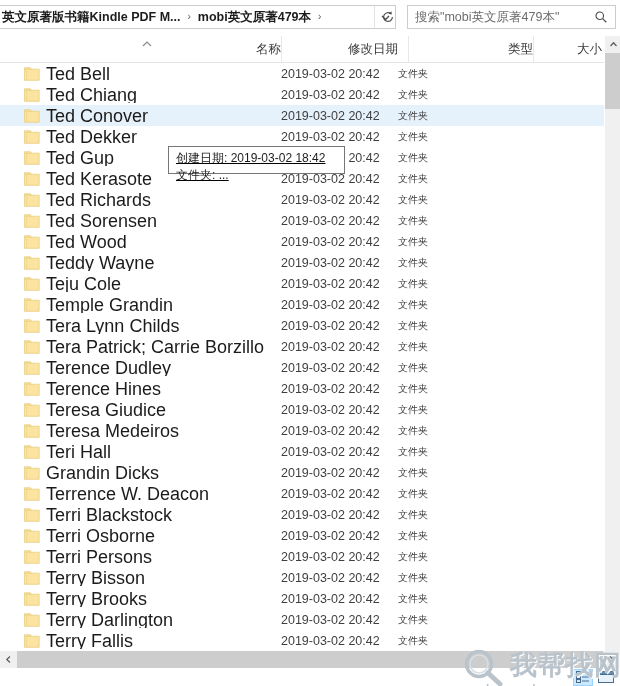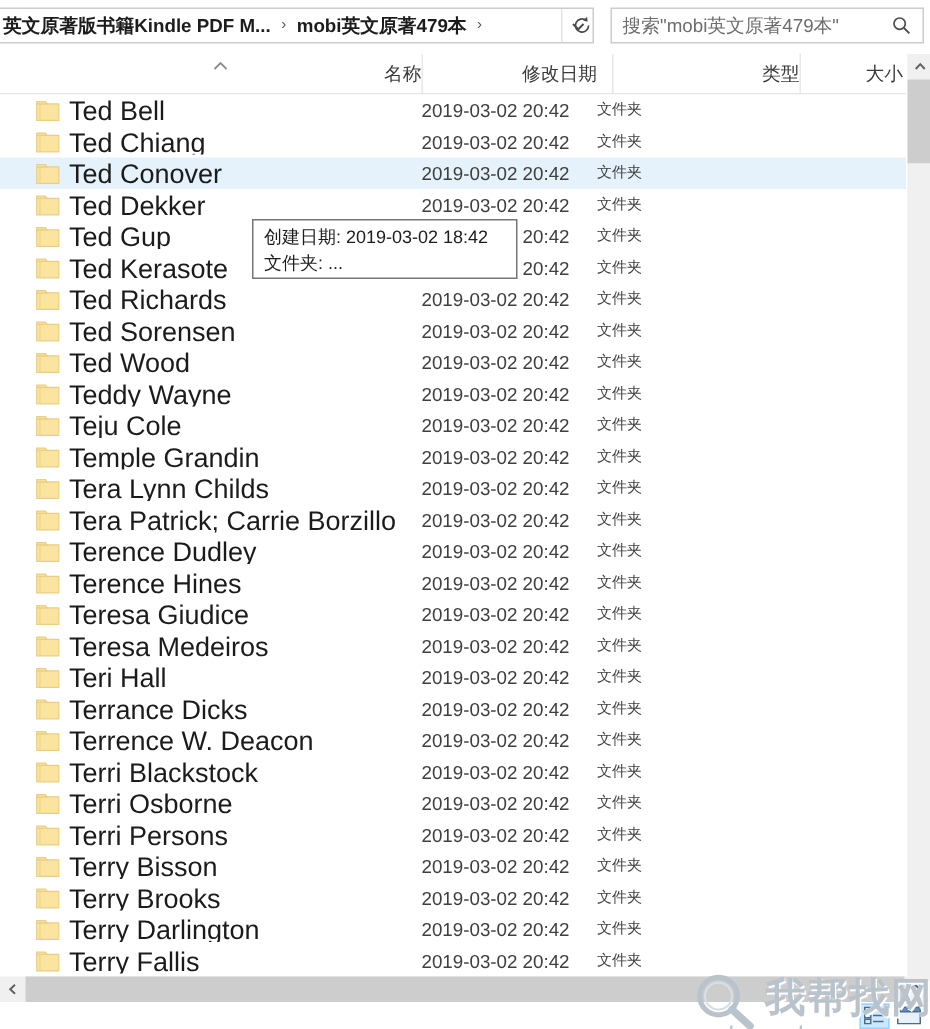--- a/index.html
+++ b/index.html
@@ -190,26 +190,27 @@
     text-align: right;
     white-space: nowrap;
     line-height: 16px;
   }
 
   
   .tooltip {
     position: absolute;
     left: 168px; top: 146px;
     width: 177px;
-    height: 40px;
+    height: 28px;
     background: #ffffff;
     border: 1px solid #767676;
     box-sizing: border-box;
     padding: 3px 6px 0 7px;
     z-index: 50;
+    text-decoration: underline;
   }
   .tooltip-line {
     font-size: 12px;
     color: #1c1c1c;
     line-height: 17px;
     white-space: nowrap;
   }
 
   
   .vscroll {
@@ -635,21 +636,21 @@
       <div class="cell-type">文件夹</div>
       <div class="cell-size"></div>
     </div>
     <div class="row">
       <div class="cell-name">
         <span class="folder-icon"><svg viewBox="0 0 16 14" width="16" height="14">
             <path d="M0.5 2.2 L0.5 13.3 L15.2 13.3 L15.2 2.2 Z" fill="#fbe3a0" stroke="#e9cf84" stroke-width="0.8"></path>
             <path d="M2.6 2.2 L2.6 13.3" stroke="#efd68d" stroke-width="0.9" fill="none"></path>
             <path d="M0.5 2.2 L0.5 0.7 L6.3 0.7 L7.4 2.2 Z" fill="#fbe3a0" stroke="#e9cf84" stroke-width="0.8"></path>
           </svg></span>
-        <span class="name-text">Terrance Dicks</span>
+        <span class="name-text">Grandin Dicks</span>
       </div>
       <div class="cell-date">2019-03-02 20:42</div>
       <div class="cell-type">文件夹</div>
       <div class="cell-size"></div>
     </div>
     <div class="row">
       <div class="cell-name">
         <span class="folder-icon"><svg viewBox="0 0 16 14" width="16" height="14">
             <path d="M0.5 2.2 L0.5 13.3 L15.2 13.3 L15.2 2.2 Z" fill="#fbe3a0" stroke="#e9cf84" stroke-width="0.8"></path>
             <path d="M2.6 2.2 L2.6 13.3" stroke="#efd68d" stroke-width="0.9" fill="none"></path>

